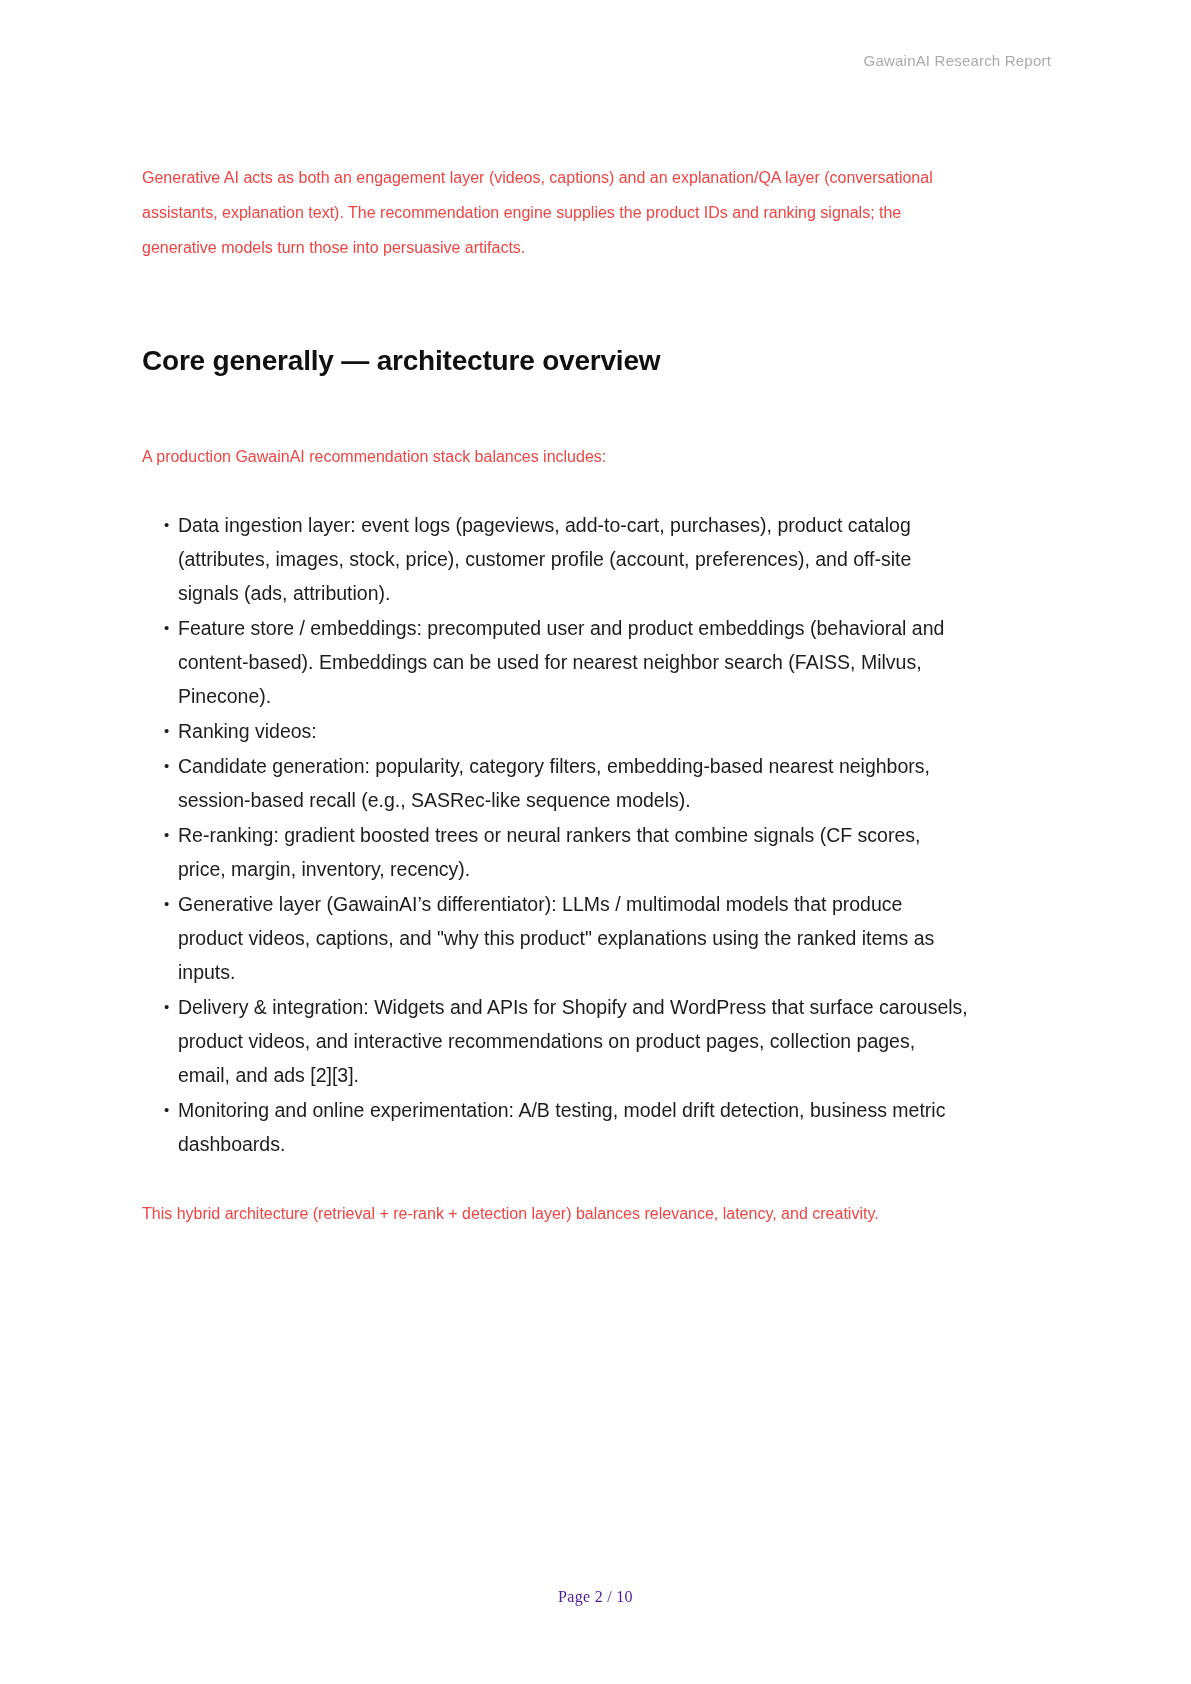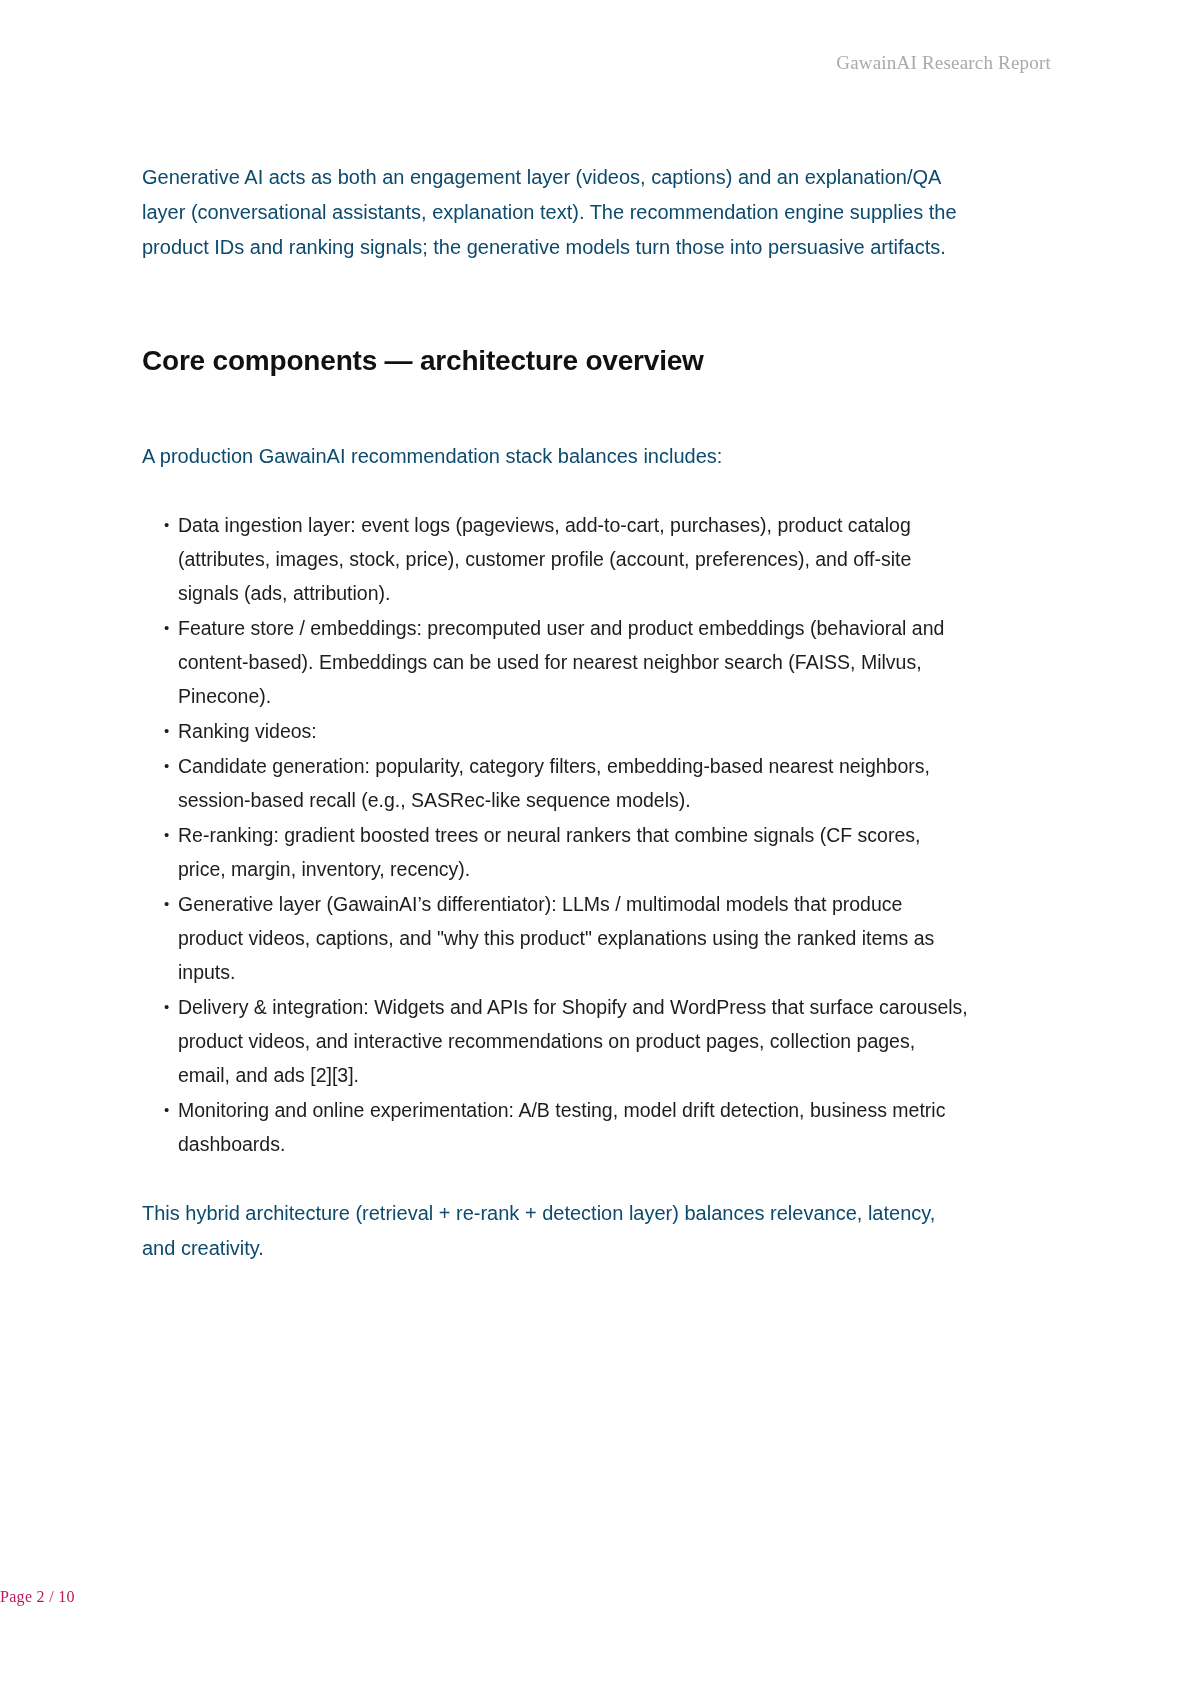--- a/index.html
+++ b/index.html
@@ -18,48 +18,48 @@
   .page {
     position: absolute;
     inset: 0;
     box-sizing: border-box;
     padding: 0;
   }
   .running-header {
     position: absolute;
     top: 52px;
     right: 140px;
-    font-family: Liberation Serif, serif;
-    font-size: 19px;
+    font-family: Liberation Sans, sans-serif;
+    font-size: 15px;
     color: #aaaaaa;
     letter-spacing: 0.2px;
     white-space: nowrap;
   }
   .running-footer {
     position: absolute;
     bottom: 78px;
     left: 0;
     right: 0;
-    text-align: left;
+    text-align: center;
     font-family: "Liberation Serif", serif;
     font-size: 16px;
-    color: #be185d;
+    color: #4c1d95;
     letter-spacing: 0.3px;
   }
   .content {
     position: absolute;
     top: 160px;
     left: 142px;
     width: 830px;
   }
   p.body-text {
     margin: 0 0 0 0;
-    font-size: 20px;
+    font-size: 16px;
     line-height: 35px;
-    color: #0c4a6e;
+    color: #ef4444;
     font-weight: 400;
   }
   h2.section-heading {
     font-size: 28px;
     line-height: 36px;
     font-weight: 700;
     color: #111111;
     margin: 0;
     letter-spacing: -0.2px;
   }
@@ -96,21 +96,21 @@
 <div class="page">
 
   <div class="running-header">GawainAI Research Report</div>
 
   <div class="content">
 
     <p class="body-text">Generative AI acts as both an engagement layer (videos, captions) and an explanation/QA layer (conversational assistants, explanation text). The recommendation engine supplies the product IDs and ranking signals; the generative models turn those into persuasive artifacts.</p>
 
     <div class="spacer-lg"></div>
 
-    <h2 class="section-heading">Core components — architecture overview</h2>
+    <h2 class="section-heading">Core generally — architecture overview</h2>
 
     <div class="spacer-md"></div>
 
     <p class="body-text">A production GawainAI recommendation stack balances includes:</p>
 
     <div class="spacer-sm"></div>
 
     <ul class="bullet-list" id="bullet-list">
     <li><span class="bullet-dot">•</span><span class="li-text">Data ingestion layer: event logs (pageviews, add-to-cart, purchases), product catalog (attributes, images, stock, price), customer profile (account, preferences), and off-site signals (ads, attribution).</span></li>
         <li><span class="bullet-dot">•</span><span class="li-text">Feature store / embeddings: precomputed user and product embeddings (behavioral and content-based). Embeddings can be used for nearest neighbor search (FAISS, Milvus, Pinecone).</span></li>

